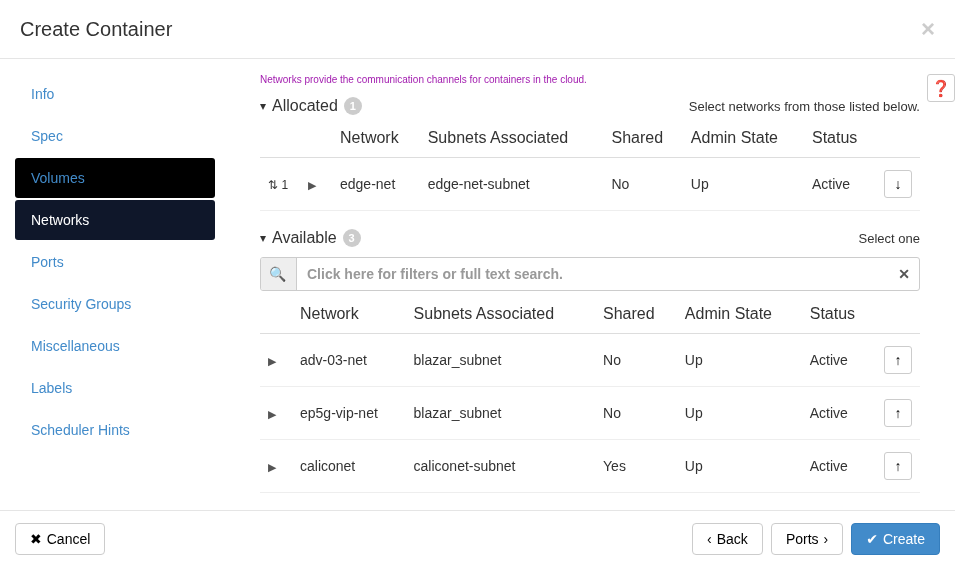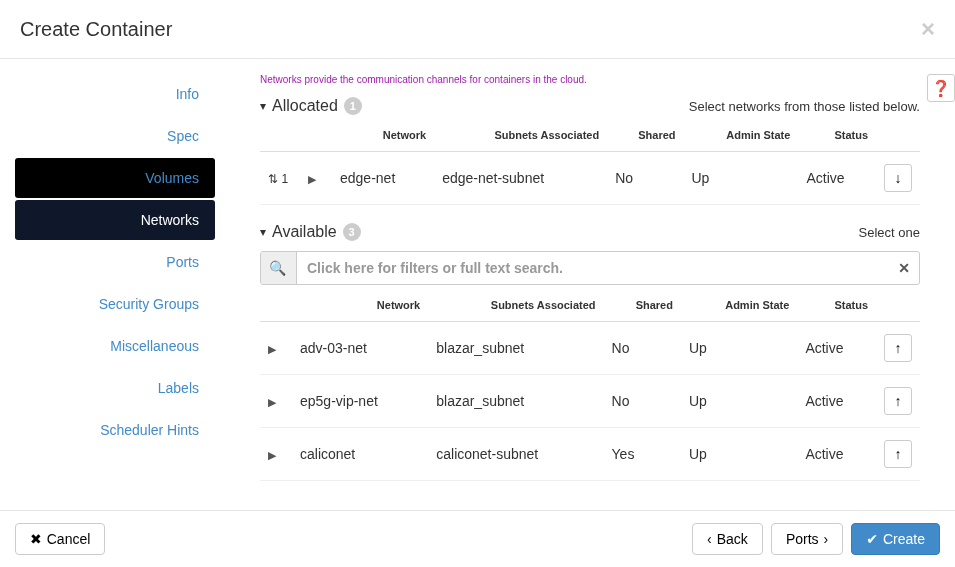--- a/index.html
+++ b/index.html
@@ -4,31 +4,31 @@
 <style>
 * { box-sizing: border-box; margin: 0; padding: 0; }
 body { font-family: "Helvetica Neue", Helvetica, Arial, sans-serif; font-size: 14px; color: #333; background: #fff; }
 .modal { width: 955px; height: 567px; position: relative; display: flex; flex-direction: column; }
 .modal-header { padding: 15px 20px; border-bottom: 1px solid #e5e5e5; display: flex; justify-content: space-between; align-items: center; }
 .modal-title { font-size: 20px; font-weight: 400; color: #333; }
 .close-x { font-size: 24px; color: #ccc; cursor: pointer; font-weight: bold; }
 .modal-body { flex: 1; display: flex; padding: 15px; overflow: hidden; position: relative; }
 .help-btn { position: absolute; top: 15px; right: 0; width: 28px; height: 28px; border: 1px solid #ccc; border-radius: 3px; display: flex; align-items: center; justify-content: center; cursor: pointer; background:#fff; font-size:16px; font-weight:bold; }
 .sidebar { width: 210px; padding: 0 10px 0 0; }
-.sidebar-item { display: block; padding: 12px 16px; color: #428bca; cursor: pointer; border-radius: 3px; margin-bottom: 2px; font-size:14px;text-align:right; }
+.sidebar-item { display: block; padding: 12px 16px; color: #428bca; cursor: pointer; border-radius: 3px; margin-bottom: 2px; font-size:14px; }
 .sidebar-item.active { background: #0f172a; color: #fff; }
 .sidebar-item.highlighted { background: #000000; }
 .main { flex: 1; padding: 0 20px 0 35px; overflow-y: auto; }
 .intro { color: #a21caf; margin-bottom: 12px; font-size: 10px; }
 .section-row { display: flex; justify-content: space-between; align-items: center; margin: 8px 0 4px; }
 .section-title { font-size: 16px; font-weight: 500; display: flex; align-items: center; gap: 6px; cursor:pointer; }
 .section-hint { color: #333; font-size: 13px; margin-left: 33px; }
 .badge { display: inline-flex; align-items:center; justify-content:center; min-width: 18px; height: 18px; padding: 0 5px; border-radius: 9px; background: #ccc; color: #fff; font-size: 11px; font-weight:bold; }
 .table { width: 100%; border-collapse: collapse; margin-top: 4px; }
-.table th { text-align: right; padding: 10px 8px; font-weight: bold; font-size: 11px; border-bottom: 1px solid #ddd; }
+.table th { text-align: left; padding: 10px 8px; font-weight: normal; font-size: 16px; border-bottom: 1px solid #ddd; }
 .table td { padding: 12px 8px; border-bottom: 1px solid #eee; font-size: 14px; color:#333; }
 .row-toggle { cursor: pointer; font-size: 11px; color: #555; margin-right: 4px; display:inline-block; width:12px; }
 .reorder { cursor: move; font-size: 12px; display:inline-flex; align-items:center; gap:2px; }
 .action-btn { border: 1px solid #ccc; background: #fff; border-radius: 3px; width: 28px; height: 28px; display: inline-flex; align-items: center; justify-content: center; cursor: pointer; font-size:14px; }
 .search-row { display: flex; margin: 10px 0 0; border: 1px solid #ccc; border-radius: 3px; overflow: hidden; }
 .search-icon-box { width: 36px; background: #eee; display: flex; align-items: center; justify-content: center; border-right: 1px solid #ccc; color:#555; }
 .search-input { flex: 1; border: none; padding: 8px 10px; font-size: 14px; outline: none; color:#555;font-weight:bold; }
 .search-input::placeholder { color: #999; }
 .clear-x { width: 30px; display: flex; align-items: center; justify-content: center; color: #555; cursor: pointer; font-weight:bold; }
 .modal-footer { border-top: 1px solid #e5e5e5; padding: 12px 15px; display: flex; justify-content: space-between; align-items: center; }

